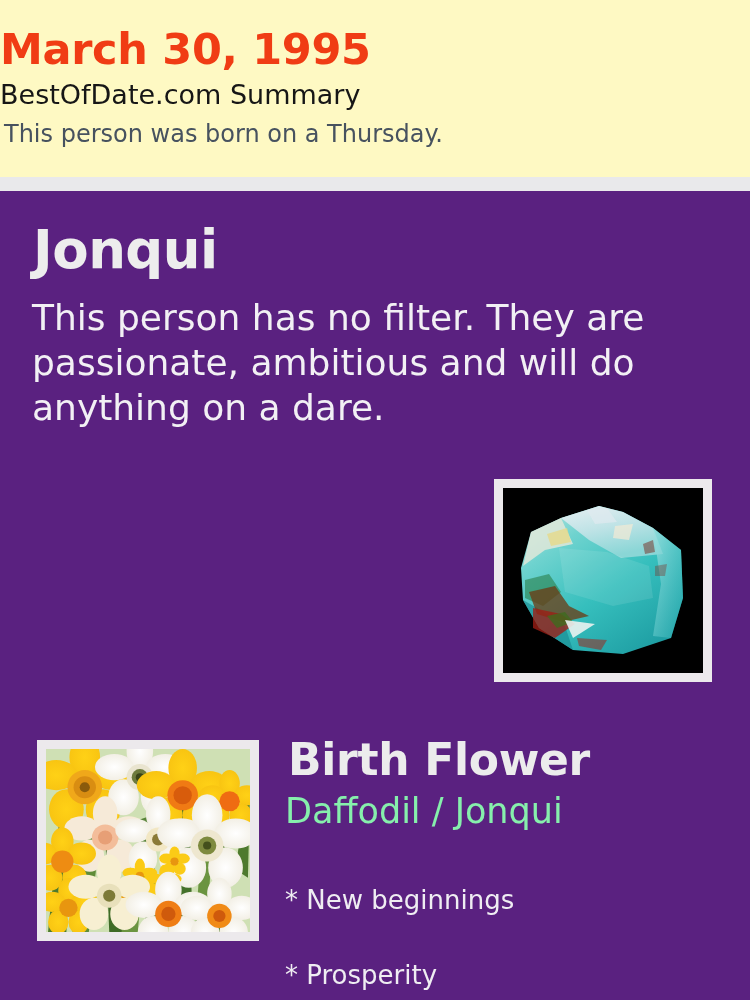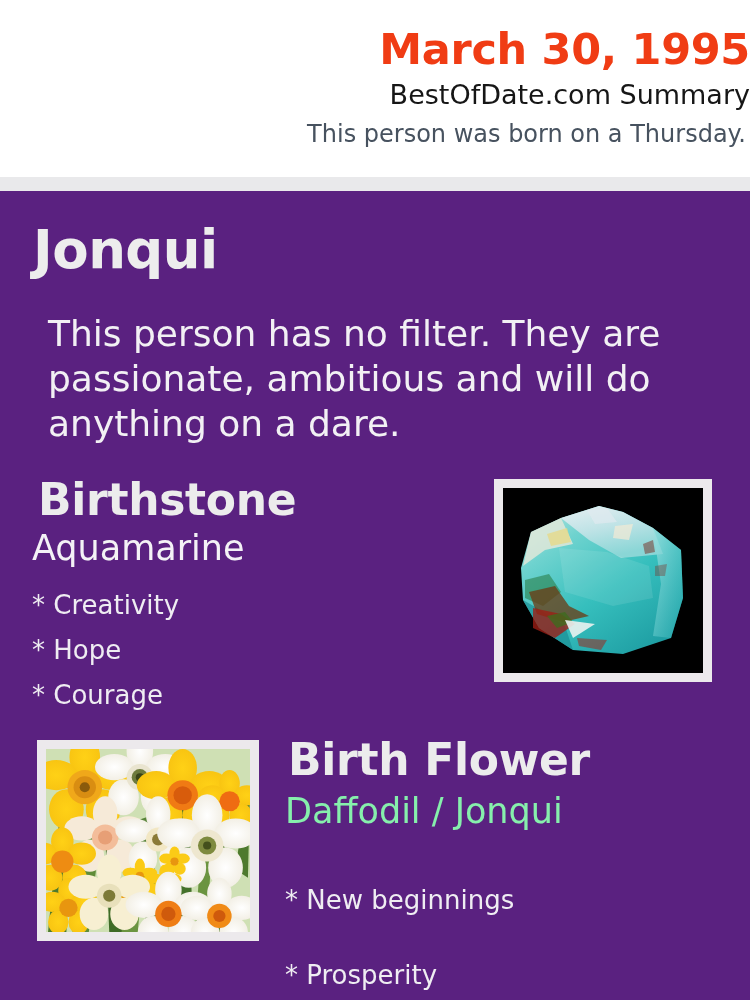--- a/index.html
+++ b/index.html
@@ -20,22 +20,22 @@
     height: 1000px;
     background: #5a2180;
   }
 
   
   .header {
     position: absolute;
     left: 0; top: 0;
     width: 750px;
     height: 177px;
-    background: #ffffff;
-    text-align: right;
+    background: #fef9c3;
+    text-align: left;
     box-sizing: border-box;
   }
   .header-date {
     margin: 0;
     padding-top: 27px;
     font-size: 43px;
     font-weight: bold;
     line-height: 1.05;
     color: #f03c14;
     letter-spacing: -0.3px;
@@ -81,21 +81,21 @@
     font-size: 53px;
     font-weight: bold;
     line-height: 1;
     color: #ededed;
     letter-spacing: -0.5px;
   }
   .zodiac-desc {
     position: absolute;
     left: 32px; top: 295px;
     width: 625px;
-    margin: 16px;
+    margin: 0;
     font-size: 36px;
     font-weight: normal;
     line-height: 45px;
     color: #f2f0f4;
   }
 
   
   .stone-section {
     position: absolute;
     left: 0; top: 478px;
@@ -213,29 +213,20 @@
     <div class="header-site">BestOfDate.com Summary</div>
     <div class="header-note">This person was born on a Thursday.</div>
   </div>
   <div class="divider-band"></div>
 
   <div class="body-panel"></div>
 
   <h2 class="zodiac-name">Jonqui</h2>
   <p class="zodiac-desc">This person has no filter. They are passionate, ambitious and will do anything on a dare.</p>
 
-  <div class="stone-section">
-    <h2 class="stone-heading">Birthstone</h2>
-    <div class="stone-subtitle">Aquamarine</div>
-    <ul class="stone-traits">
-      <li>* Creativity</li>
-      <li>* Hope</li>
-      <li>* Courage</li>
-    </ul>
-  </div>
 
   <div class="photo-frame stone-frame">
     <span class="photo-inner">
       <svg viewBox="0 0 200 185" preserveAspectRatio="none" xmlns="http://www.w3.org/2000/svg">
         <defs>
           <linearGradient id="aqBody" x1="0" y1="0" x2="0.75" y2="1">
             <stop offset="0%" stop-color="#cfe9e4"></stop>
             <stop offset="28%" stop-color="#6fd3cf"></stop>
             <stop offset="62%" stop-color="#36bfbd"></stop>
             <stop offset="100%" stop-color="#1f9fa4"></stop>

